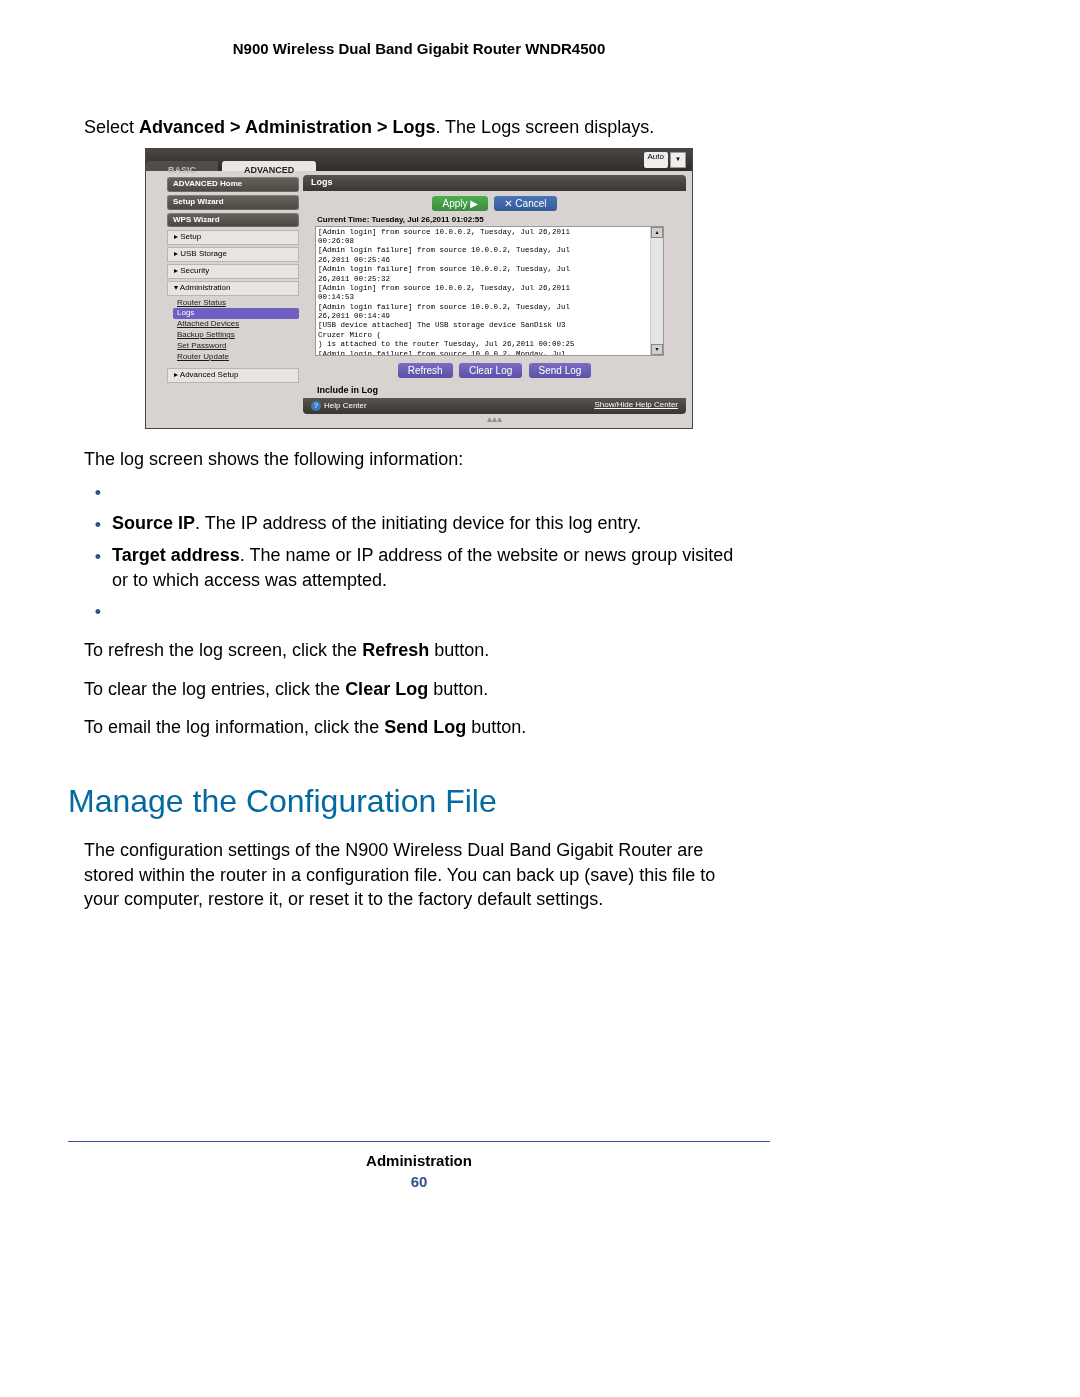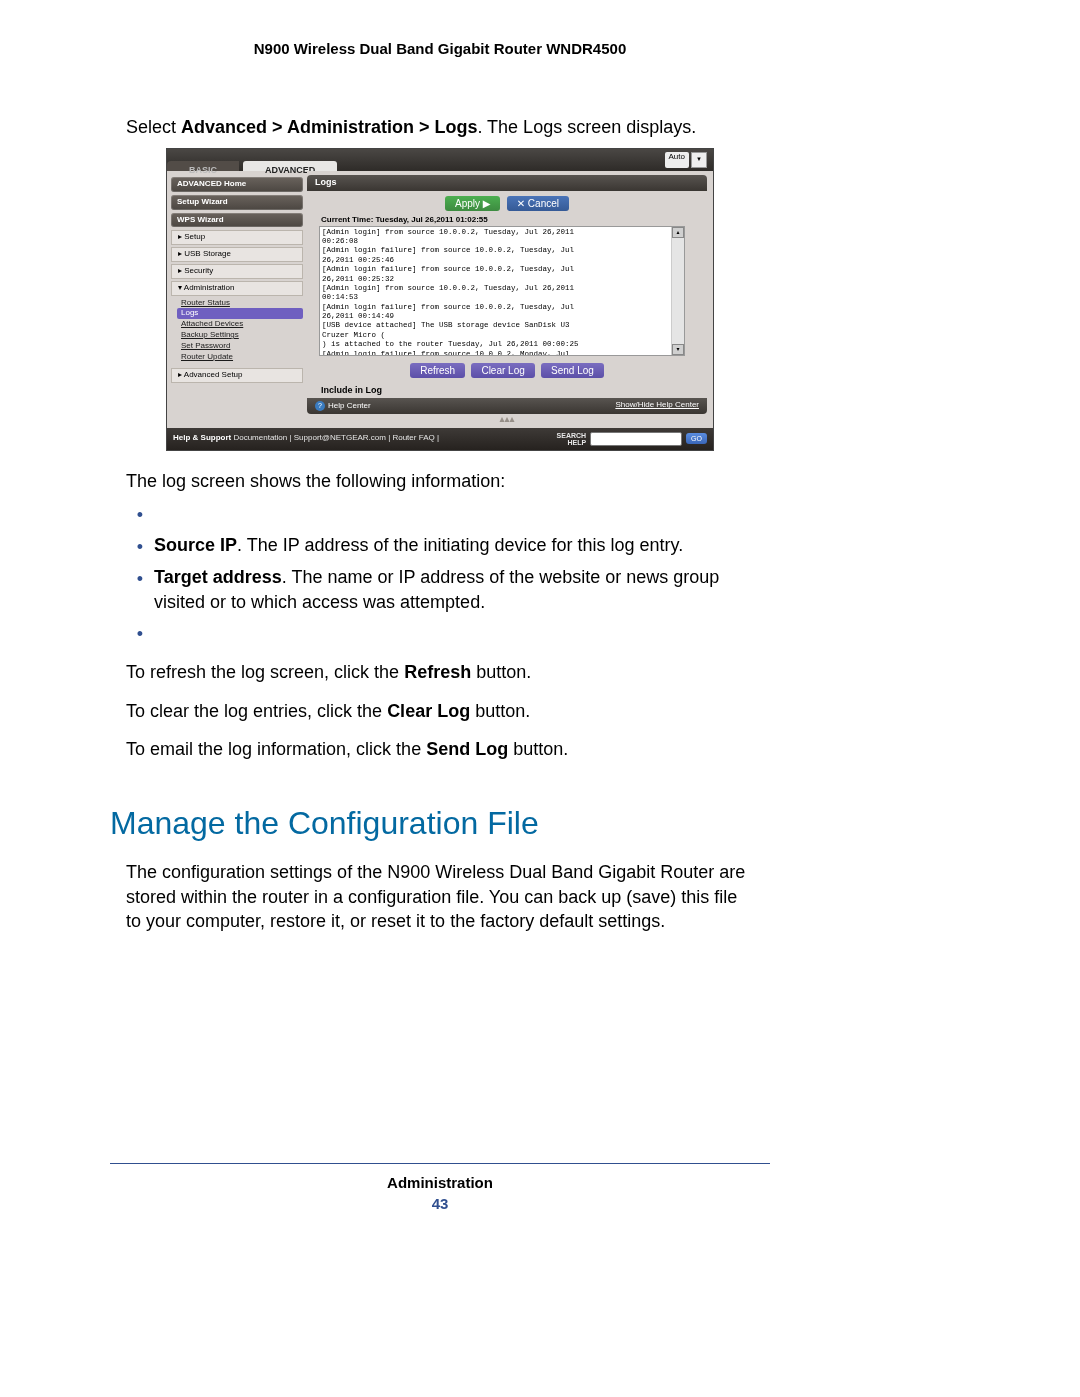--- a/index.html
+++ b/index.html
@@ -5,21 +5,21 @@
   body {
     margin: 0;
     background: #fff;
     font-family: Arial, Helvetica, sans-serif;
     color: #000;
   }
   .page {
     width: 880px;
     height: 1397px;
     box-sizing: border-box;
-    padding: 40px 110px 30px 110px;
+    padding: 40px 110px 30px 68px;
     position: relative;
   }
   .doc-header {
     text-align: center;
     font-weight: bold;
     font-size: 15px;
     margin-bottom: 60px;
   }
   .intro-line {
     font-size: 18px;
@@ -73,20 +73,21 @@
     border: 1px solid #999;
     width: 14px;
     margin: 3px 6px 3px 0;
     text-align: center;
     font-size: 6px;
     line-height: 12px;
   }
   .ss-body {
     display: flex;
     background: #d8d3d0;
+    margin-left: 17px;
   }
   .ss-side {
     width: 132px;
     padding: 6px 4px;
   }
   .ss-navbtn {
     background: linear-gradient(#6a635d, #4b4641);
     color: #fff;
     font-weight: bold;
     font-size: 8px;
@@ -375,29 +376,20 @@
       <div class="ss-section-label">Include in Log</div>
       <div class="ss-helpbar">
         <span>
           <span class="ss-helpicon">?</span><span>Help Center</span>
         </span>
         <span style="text-decoration:underline">Show/Hide Help Center</span>
       </div>
       <div class="ss-helpgrip">▴▴▴</div>
     </div>
   </div>
-  <div class="ss-footerbar">
-    <span><b>Help &amp; Support</b><span> Documentation | Support@NETGEAR.com | Router FAQ |</span></span>
-    <span class="ss-footer-spacer"></span>
-    <span class="ss-search-label">
-      <span>SEARCH</span><br><span>HELP</span>
-    </span>
-    <span class="ss-search-input"></span>
-    <span class="ss-go">GO</span>
-  </div>
 </div>
 
 <div class="body-text">The log screen shows the following information:</div>
 
 <div class="bullet-list">
   <div class="bullet-item">
     <span class="bullet-dot">•</span>
   </div>
   <div class="bullet-item">
     <span class="bullet-dot">•</span>
@@ -422,16 +414,16 @@
   <span>To email the log information, click the </span><b>Send Log</b><span> button.</span>
 </div>
 
 <h2 class="section-heading">Manage the Configuration File</h2>
 
 <div class="body-text">The configuration settings of the N900 Wireless Dual Band Gigabit Router are stored within the router in a configuration file. You can back up (save) this file to your computer, restore it, or reset it to the factory default settings.</div>
 
 <div class="footer-rule"></div>
 <div class="footer-center">
   <div class="footer-label">Administration</div>
-  <div class="footer-pagenum">43</div>
+  <div class="footer-pagenum">60</div>
 </div>
 
 </div>
 
 </body></html>

